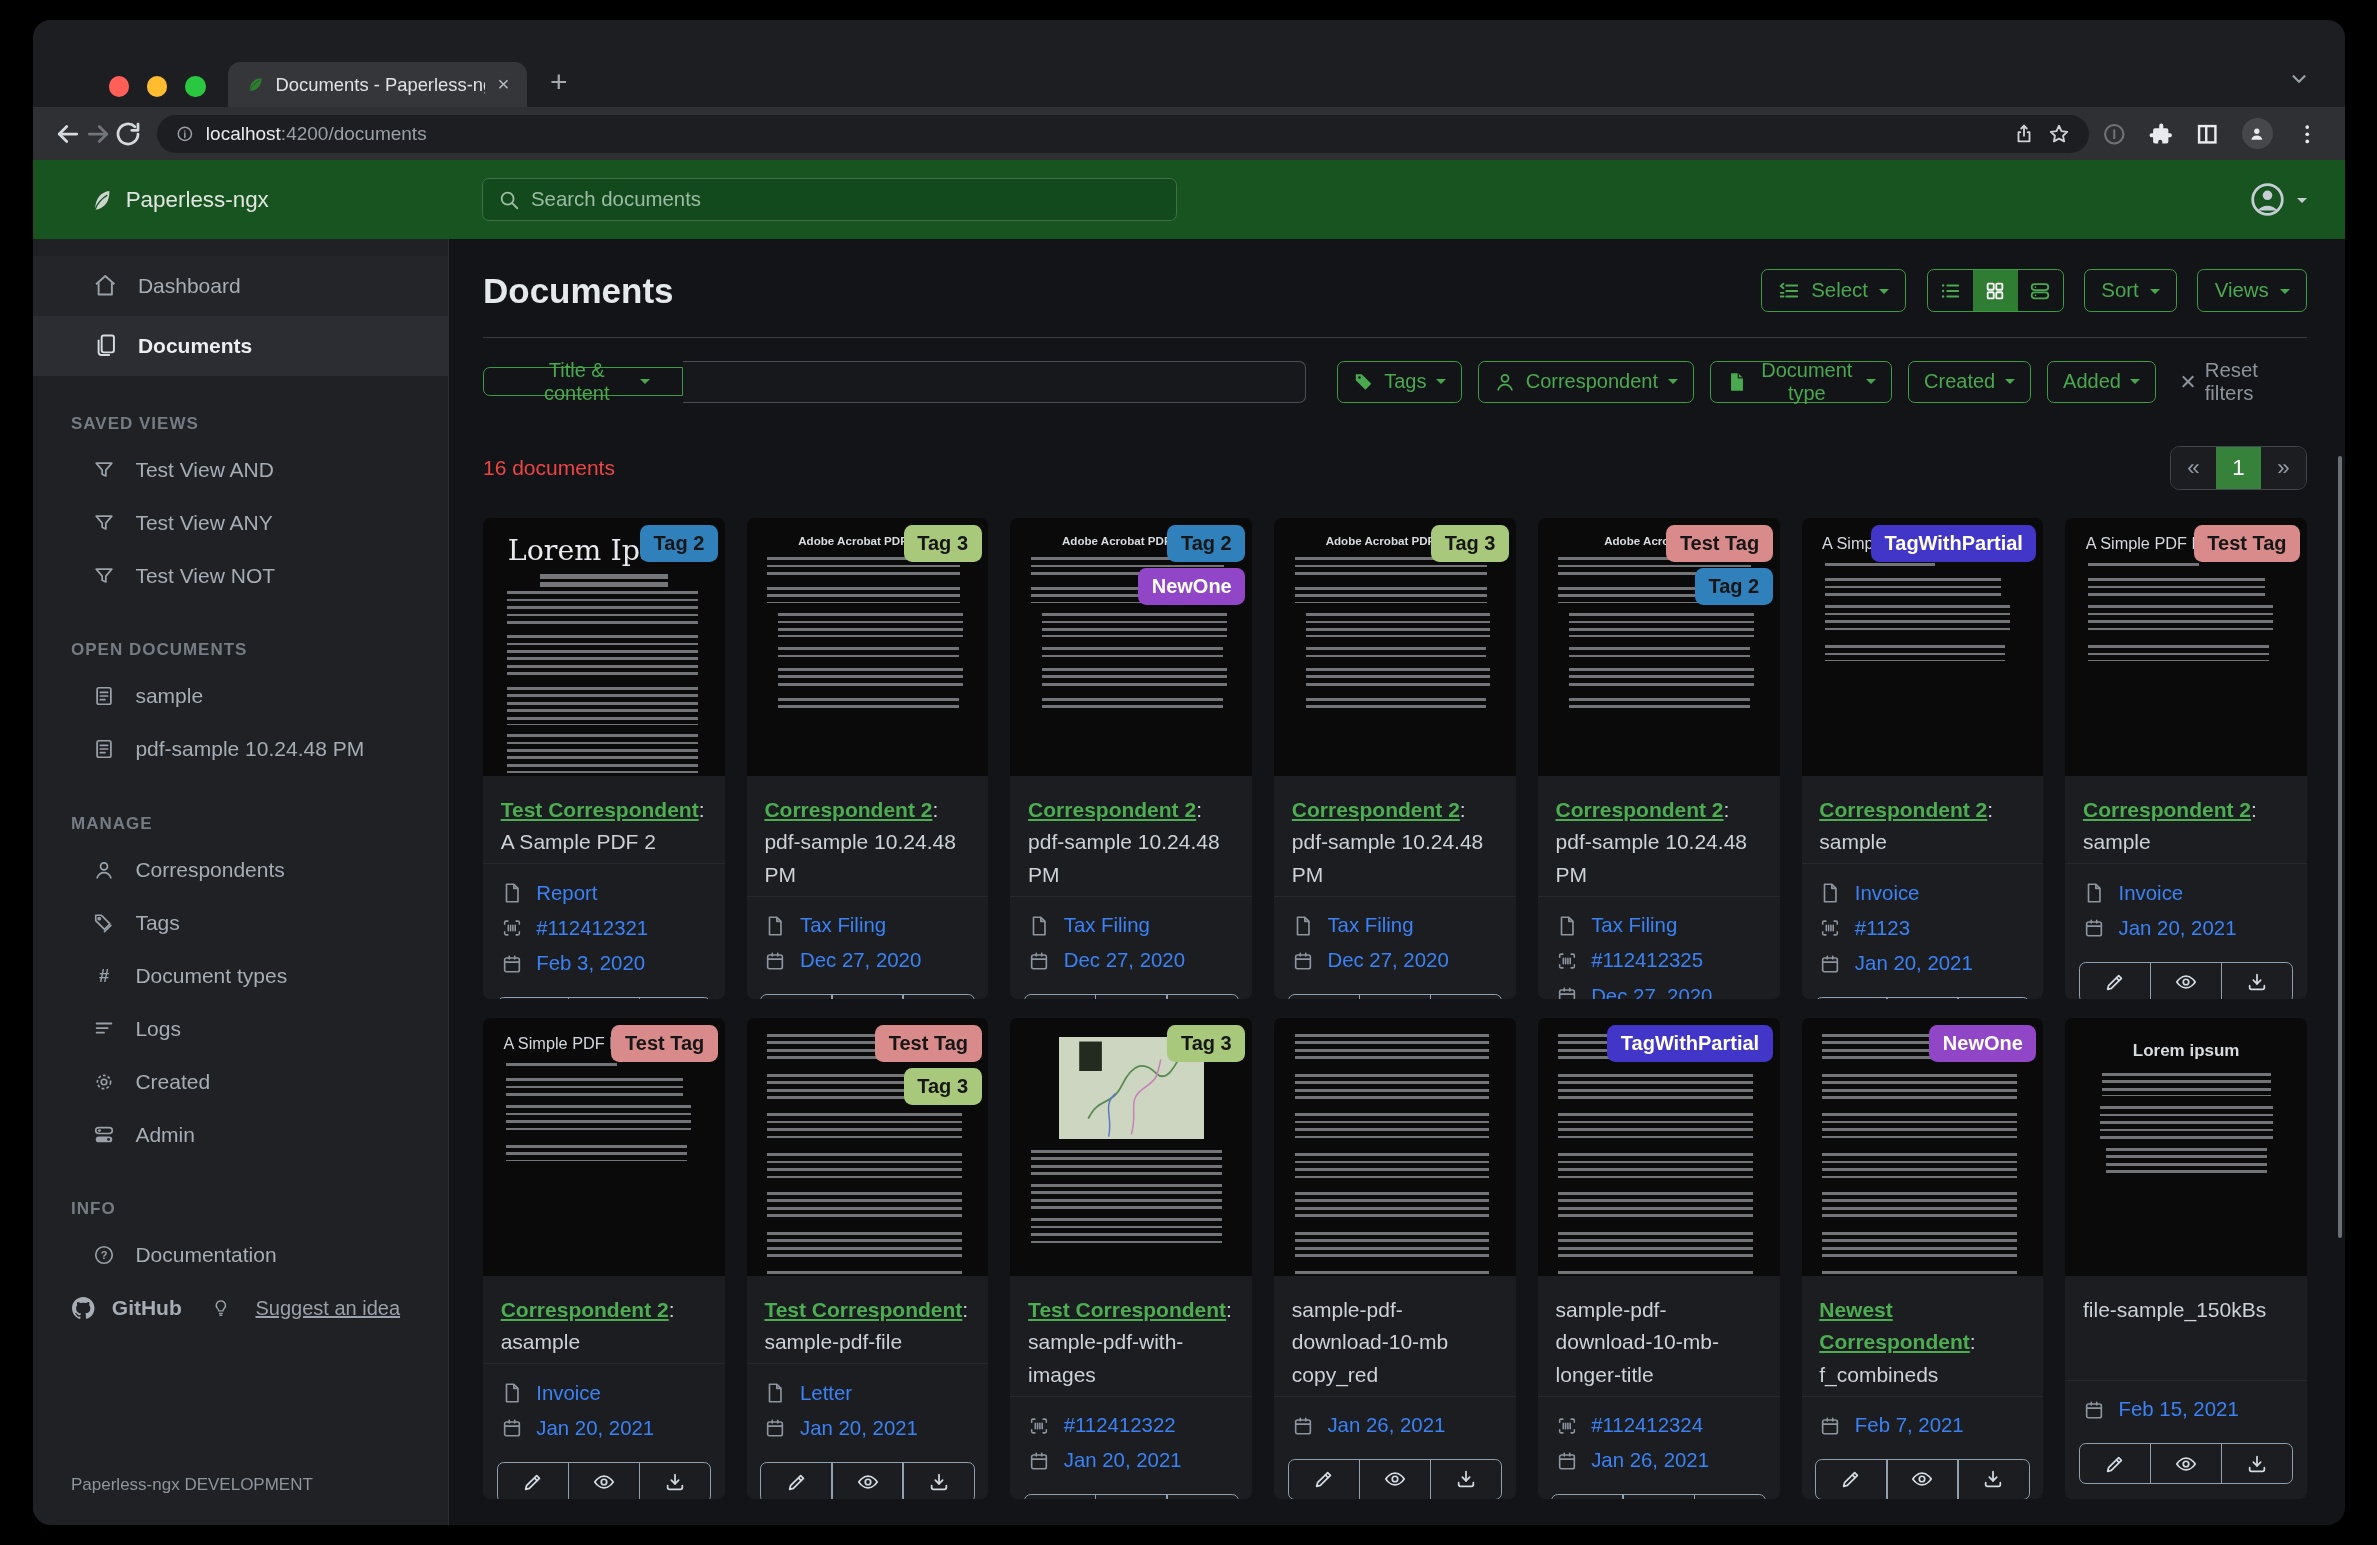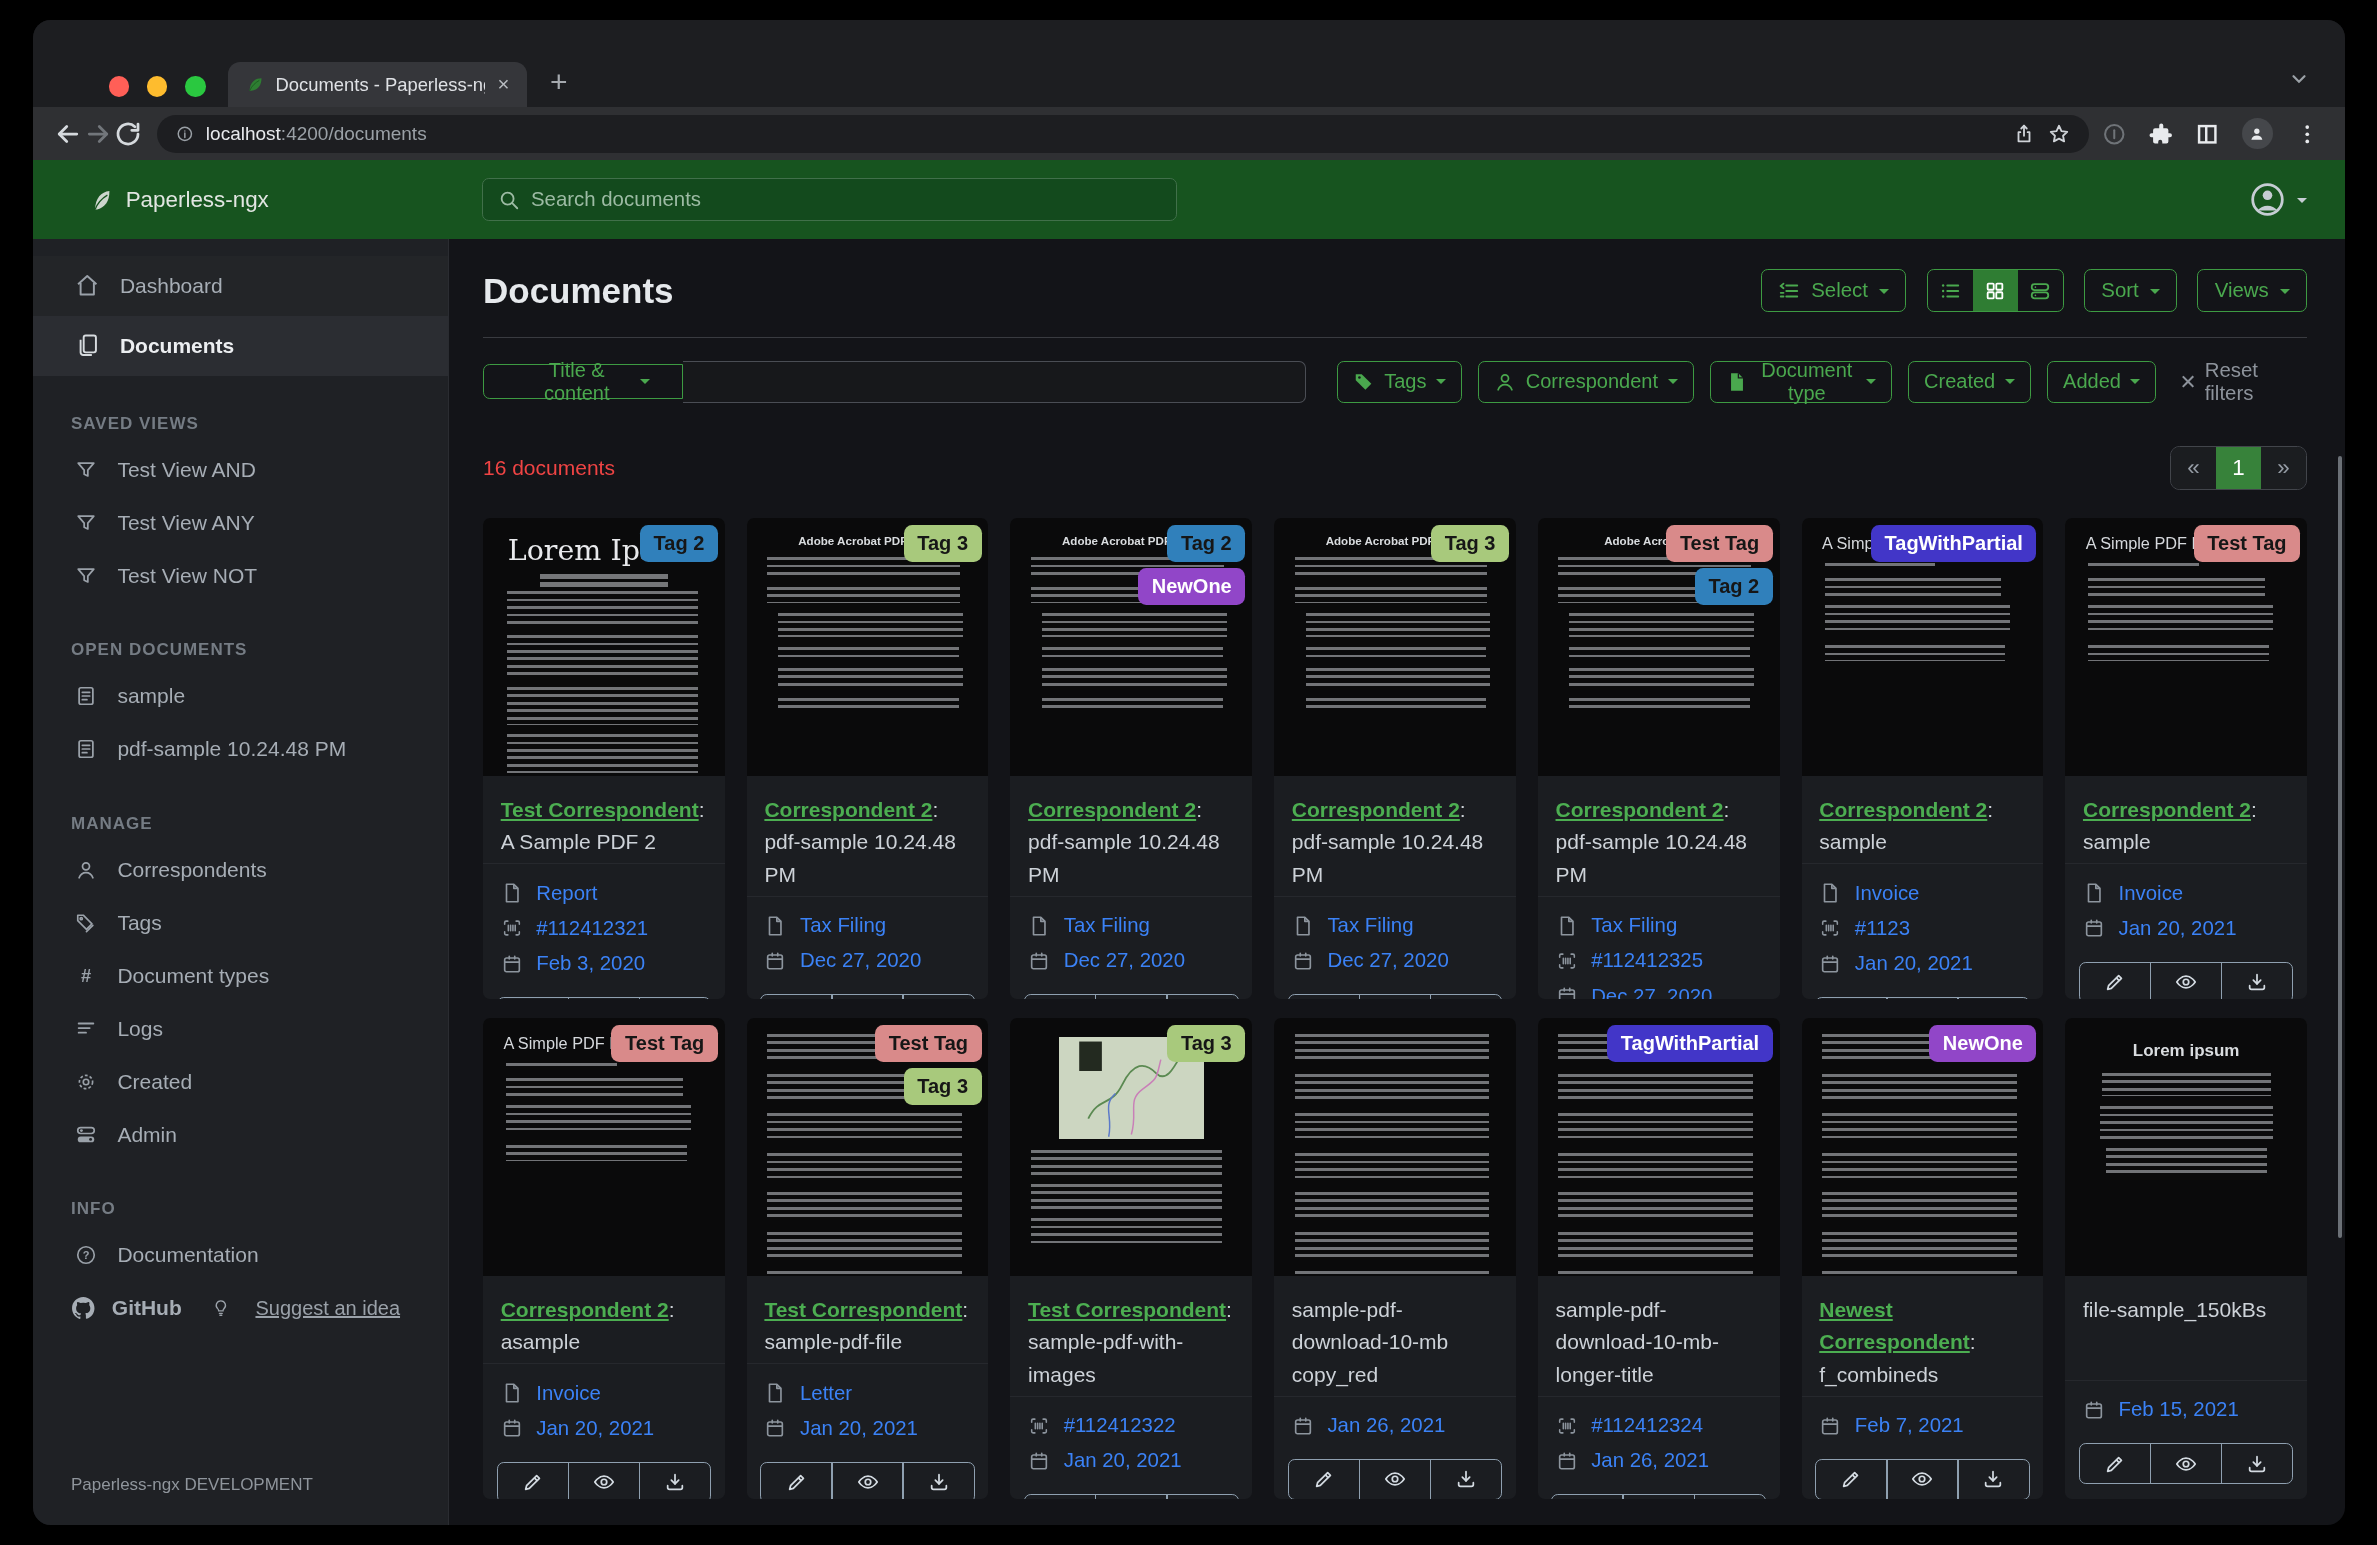--- a/index.html
+++ b/index.html
@@ -36,21 +36,21 @@
            color:#e2e6e2; font-size:22.4px; }
   .searchbox { position:absolute; left:449px; top:17.7px; width:695px; height:43px; background:#134a1d;
                border:1.4px solid #41704a; border-radius:6.8px; display:flex; align-items:center; gap:11px;
                padding:0 15px; color:#9dbba4; font-size:20.4px; }
   .userbox { position:absolute; right:38px; top:0; height:79px; display:flex; align-items:center; gap:11px; color:#c6cdd4; }
 
   
   .content { display:flex; height:1286px; }
   .sidebar { width:416px; background:#1f2125; border-right:0.7px solid #2a2c31; display:flex;
              flex-direction:column; overflow:hidden; padding-top:16.3px; flex:none; }
-  .srow { height:60px; display:flex; align-items:center; gap:20.4px; padding-left:42px;
+  .srow { height:60px; display:flex; align-items:center; gap:20.4px; padding-left:60px;
           font-size:21px; color:#a6adb5; }
   .srow .icon { color:#9aa1a9; }
   .srow.dash { background:#232528; }
   .srow.active { background:#2b2d32; color:#eceef1; font-weight:700; }
   .srow.active .icon { color:#d7dbdf; }
   .ssec { margin:38px 0 9.5px 38px; font-size:17px; letter-spacing:1px; color:#757c84; font-weight:600; }
   .srow.sub { height:53px; }
   .gh-row { display:flex; align-items:center; gap:30px; padding-left:38px; height:53px; }
   .gh-link { display:flex; align-items:center; gap:16.3px; color:#a6adb5; font-size:21px; font-weight:700; }
   .suggest { display:flex; align-items:center; gap:26px; color:#9aa1a9; font-size:20px; text-decoration:underline; }
@@ -62,21 +62,21 @@
   .controls { display:flex; gap:20.4px; align-items:flex-start; }
   .gbtn { height:43px; border:1.4px solid #3d9b42; color:#4aa84e; border-radius:6.8px; font-size:20.4px;
           padding:0 16.3px; display:flex; align-items:center; gap:11px; background:transparent; }
   .caret { width:0; height:0; border:5.4px solid transparent; border-top-color:currentColor; margin-top:5.4px; }
   .segmented { display:flex; border:1.4px solid #3d9b42; border-radius:6.8px; overflow:hidden; height:43px; }
   .seg { width:45px; display:grid; place-items:center; color:#4aa84e; }
   .seg.active { background:#2f7d33; color:#fff; }
   .divider { height:1.4px; background:#393b40; margin-top:24.5px; }
 
   .filters { display:flex; align-items:center; margin-top:20.4px; }
-  .field-btn { height:35px; border:1.4px solid #3d9b42; color:#4aa84e; border-radius:6.8px 0 0 6.8px;
+  .field-btn { height:29px; border:1.4px solid #3d9b42; color:#4aa84e; border-radius:6.8px 0 0 6.8px;
                padding:0 32px; display:flex; align-items:center; gap:3px; font-size:20px; background:transparent; }
   .field-input { width:647px; height:42px; background:#17181b; border:1.4px solid #4a4d54; border-left:none;
                  border-radius:0 6.8px 6.8px 0; color:#cfd3d8; font-size:20px; padding:0 13.6px; }
   .fbtn { height:42px; border:1.4px solid #3d9b42; color:#4aa84e; border-radius:6.8px; font-size:20px;
           padding:0 15px; display:flex; align-items:center; gap:9.5px; background:transparent; margin-left:16.3px; }
   .fbtn.first { margin-left:31px; }
   .reset { margin-left:23px; display:flex; align-items:center; gap:8.2px; color:#8d939b; font-size:20.4px; }
 
   .count-row { display:flex; justify-content:space-between; align-items:center; margin-top:41px; }
   .count { font-size:21px; color:#ef4444; }

